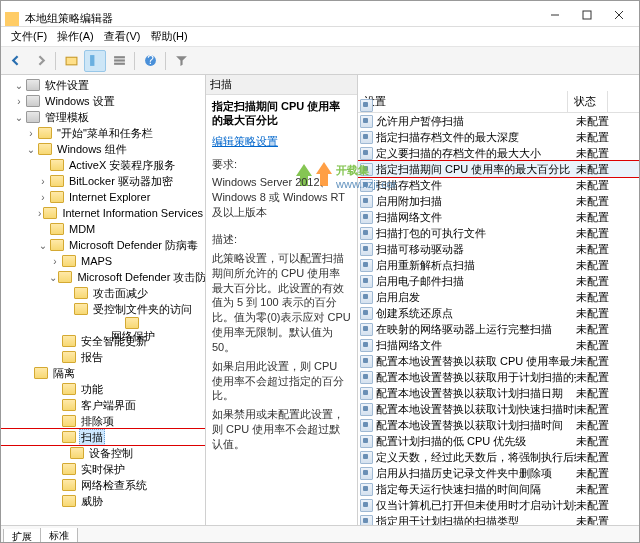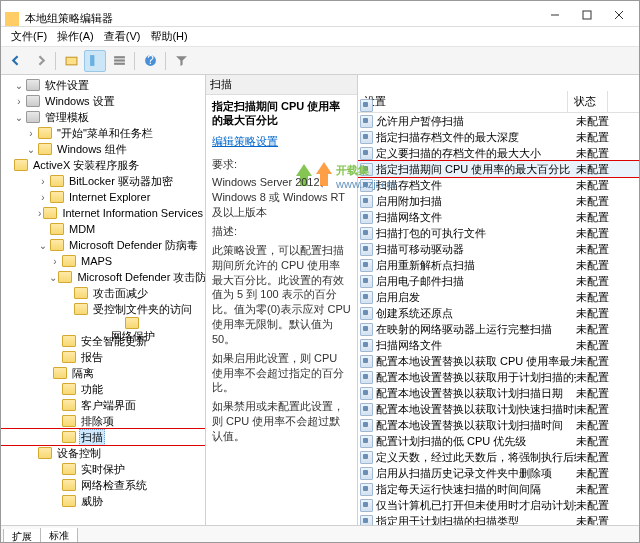--- a/index.html
+++ b/index.html
@@ -152,21 +152,21 @@
       <div class="tn" style="padding-left: 24px;">
         <span class="tw">›</span>
         <span class="ic fold"></span>
         <span class="lbl">"开始"菜单和任务栏</span>
       </div>
       <div class="tn" style="padding-left: 24px;">
         <span class="tw">⌄</span>
         <span class="ic fold"></span>
         <span class="lbl">Windows 组件</span>
       </div>
-      <div class="tn" style="">
+      <div class="tn" style="padding-left: 36px;">
         <span class="tw"></span>
         <span class="ic fold"></span>
         <span class="lbl">ActiveX 安装程序服务</span>
       </div>
       <div class="tn" style="padding-left: 36px;">
         <span class="tw">›</span>
         <span class="ic fold"></span>
         <span class="lbl">BitLocker 驱动器加密</span>
       </div>
       <div class="tn" style="padding-left: 36px;">
@@ -217,21 +217,21 @@
       <div class="tn" style="padding-left: 48px;">
         <span class="tw"></span>
         <span class="ic fold"></span>
         <span class="lbl">安全智能更新</span>
       </div>
       <div class="tn" style="padding-left: 48px;">
         <span class="tw"></span>
         <span class="ic fold"></span>
         <span class="lbl">报告</span>
       </div>
-      <div class="tn" style="padding-left: 39px;">
+      <div class="tn" style="padding-left: 20px;">
         <span class="tw"></span>
         <span class="ic fold"></span>
         <span class="lbl">隔离</span>
       </div>
       <div class="tn" style="padding-left: 48px;">
         <span class="tw"></span>
         <span class="ic fold"></span>
         <span class="lbl">功能</span>
       </div>
       <div class="tn" style="padding-left: 48px;">
@@ -242,21 +242,21 @@
       <div class="tn" style="padding-left: 48px;">
         <span class="tw"></span>
         <span class="ic fold"></span>
         <span class="lbl">排除项</span>
       </div>
       <div class="tn sel boxed" style="padding-left: 48px;">
         <span class="tw"></span>
         <span class="ic fold"></span>
         <span class="lbl">扫描</span>
       </div>
-      <div class="tn" style="padding-left: 24px;">
+      <div class="tn" style="padding-left: 56px;">
         <span class="tw"></span>
         <span class="ic fold"></span>
         <span class="lbl">设备控制</span>
       </div>
       <div class="tn" style="padding-left: 48px;">
         <span class="tw"></span>
         <span class="ic fold"></span>
         <span class="lbl">实时保护</span>
       </div>
       <div class="tn" style="padding-left: 48px;">
@@ -270,21 +270,21 @@
         <span class="lbl">威胁</span>
       </div>
     </div>
   <div class="detail">
     <div class="info">
       <div class="hdr">扫描</div>
       <div class="title">指定扫描期间 CPU 使用率的最大百分比</div>
       <a href="#">编辑策略设置</a>
       <p style="margin-top:8px">要求:</p>
       <p>Windows Server 2012、Windows 8 或 Windows RT 及以上版本</p>
-      <p style="margin-top:4px">描述:</p>
+      <p style="margin-top:12px">描述:</p>
       <p>此策略设置，可以配置扫描期间所允许的 CPU 使用率最大百分比。此设置的有效值为 5 到 100 表示的百分比。值为零(0)表示应对 CPU 使用率无限制。默认值为 50。</p>
       <p>如果启用此设置，则 CPU 使用率不会超过指定的百分比。</p>
       <p>如果禁用或未配置此设置，则 CPU 使用率不会超过默认值。</p>
     </div>
     <div class="list">
       <div class="lhdr">
         <div class="lh1">设置</div>
         <div class="lh2">状态</div>
       </div>
       <div id="rows">

